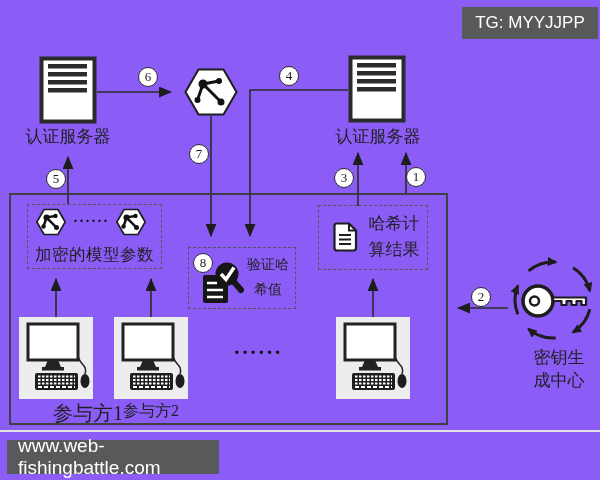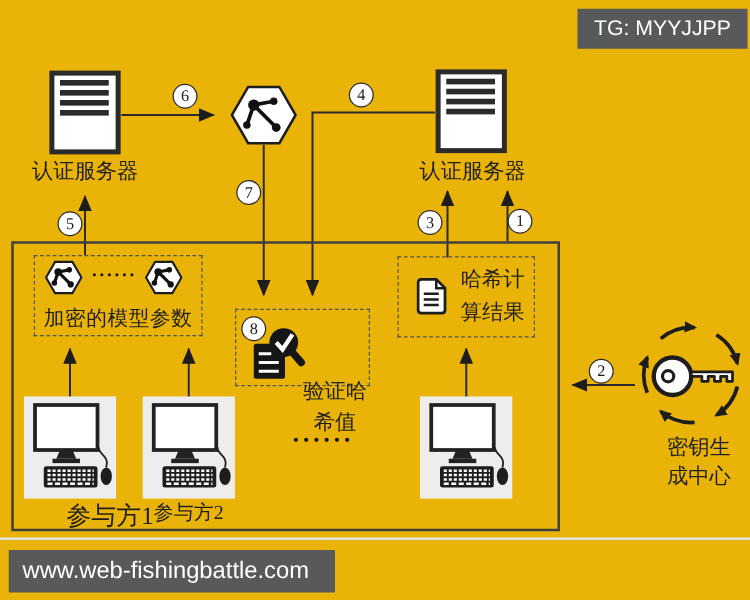--- a/index.html
+++ b/index.html
@@ -1,31 +1,31 @@
 <!DOCTYPE html>
 <html><head>
 <meta charset="utf-8">
 <style>
   html,body{margin:0;padding:0;background:#fff;}
-  #screen{position:relative;width:600px;height:480px;background:#eab308;overflow:hidden;
+  #screen{position:relative;width:600px;height:480px;background:#8b5cf6;overflow:hidden;
           font-family:"Liberation Serif","DejaVu Serif",serif;color:#1f1f1f;}
   .abs{position:absolute;}
   svg{display:block;}
   .label{position:absolute;text-align:center;line-height:1.25;color:#1f1f1f;}
   .step{position:absolute;width:20px;height:20px;border:1.5px solid #2b2b2b;border-radius:50%;
         box-sizing:border-box;display:flex;align-items:center;justify-content:center;
         font-size:13px;color:#1b1b1b;background:#ffffff;z-index:5;}
   .dashedbox{position:absolute;border:1.5px dashed #555;box-sizing:border-box;background:transparent;}
   #bigbox{position:absolute;left:9px;top:193px;width:439px;height:232px;
           border:2px solid #404040;box-sizing:border-box;}
   .gray-banner{position:absolute;background:#58595b;color:#fff;
                font-family:"Liberation Sans","DejaVu Sans",sans-serif;
                display:flex;align-items:center;}
   #tg-badge{left:462px;top:7px;width:136px;height:32px;justify-content:center;font-size:17px;}
-  #watermark{left:7px;top:440px;width:261px;height:34px;font-size:19px;padding-left:11px;box-sizing:border-box;}
+  #watermark{left:7px;top:440px;width:212px;height:34px;font-size:19px;padding-left:11px;box-sizing:border-box;}
   .pc-bg{position:absolute;width:74px;height:82px;}
   .dots{position:absolute;font-weight:bold;color:#111;letter-spacing:1px;}
   #scanline{position:absolute;left:0;top:430px;width:600px;height:2px;background:#e3e3e3;}
 </style>
 </head>
 <body>
 
 <div id="screen">
 
   <svg class="abs" style="left:0;top:0;" width="600" height="480" viewBox="0 0 600 480">
@@ -117,21 +117,21 @@
   <div class="dashedbox" style="left:188px;top:247px;width:108px;height:62px;"></div>
   <svg class="abs" style="left:201px;top:261px;" width="44" height="44" viewBox="0 0 44 44">
     <rect x="2" y="14" width="25" height="28" rx="2" fill="#161616"></rect>
     <line x1="6" y1="22" x2="16" y2="22" stroke="#fff" stroke-width="2.5"></line>
     <line x1="6" y1="29" x2="22" y2="29" stroke="#fff" stroke-width="2.5"></line>
     <line x1="6" y1="36" x2="22" y2="36" stroke="#fff" stroke-width="2.5"></line>
     <circle cx="26" cy="13" r="11.5" fill="#161616"></circle>
     <path d="M20 13 L25 18.5 L33 6.5" stroke="#fff" stroke-width="3.5" fill="none"></path>
     <line x1="33.5" y1="21.5" x2="40" y2="29" stroke="#161616" stroke-width="6" stroke-linecap="round"></line>
   </svg>
-  <div class="label" style="left:241px;top:252px;width:54px;font-size:17px;line-height:25px;margin-top:48px;"><span>验证哈</span><br>
+  <div class="label" style="left:241px;top:252px;width:54px;font-size:14px;line-height:25px;"><span>验证哈</span><br>
     <span>希值</span></div>
 
   <div class="dashedbox" style="left:318px;top:205px;width:110px;height:65px;"></div>
   <svg class="abs" style="left:333px;top:222px;" width="26" height="30" viewBox="0 0 26 30">
     <path d="M4 1.5 H16 L23 8.5 V26 Q23 28.5 20.5 28.5 H4 Q1.5 28.5 1.5 26 V4 Q1.5 1.5 4 1.5 Z" fill="#fff" stroke="#1d1d1d" stroke-width="2.2"></path>
     <path d="M16 1.5 V8.5 H23" fill="none" stroke="#1d1d1d" stroke-width="2"></path>
     <line x1="6" y1="13" x2="18" y2="13" stroke="#1d1d1d" stroke-width="2"></line>
     <line x1="6" y1="17.5" x2="18" y2="17.5" stroke="#1d1d1d" stroke-width="2"></line>
     <line x1="6" y1="22" x2="18" y2="22" stroke="#1d1d1d" stroke-width="2"></line>
   </svg>

